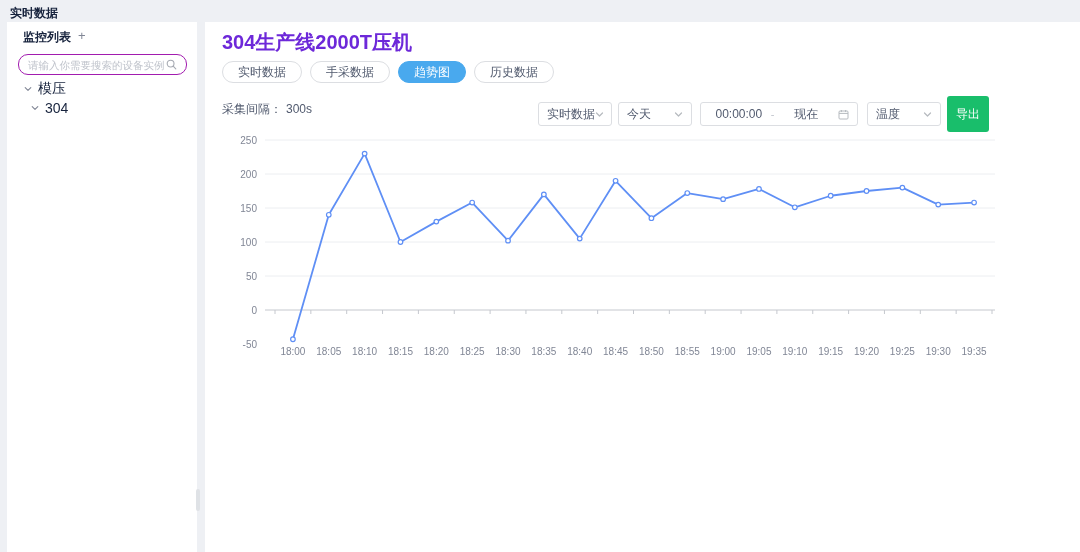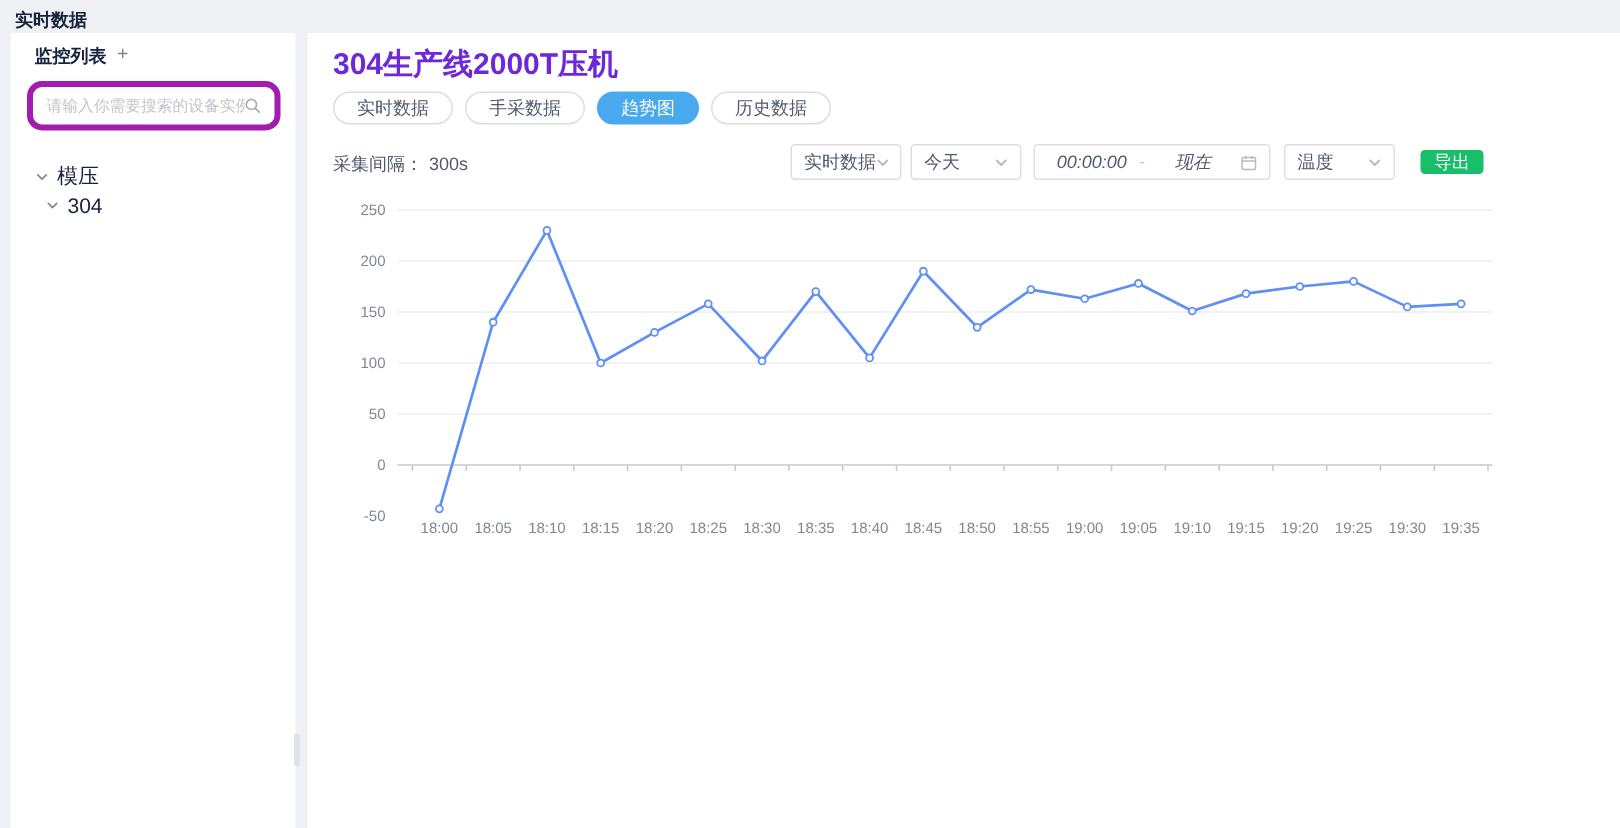--- a/index.html
+++ b/index.html
@@ -18,22 +18,22 @@
     position:absolute; left:7px; top:22px; width:190px; bottom:0;
     background:#fff;
   }
   .sidebar-header {
     display:flex; align-items:flex-start; gap:7px;
     padding:7px 12px 4px 16px;
     font-size:12px; font-weight:600; color:#17233d;
   }
   .plus-icon { color:#808695; font-weight:400; font-size:13px; line-height:1; cursor:pointer; }
   .search-box {
-    margin:4px 10px 21px 11px; height:33px;
-    border:4px solid #a21caf; border-radius:10px;
+    margin:4px 10px 4px 11px; height:21px;
+    border:1px solid #a21caf; border-radius:10px;
     display:flex; align-items:center; padding:0 9px; background:#fff;
   }
   .search-box input {
     border:none; outline:none; flex:1; font-size:10.5px; color:#515a6e;
     background:transparent; font-family:"Liberation Sans", sans-serif; min-width:0;
   }
   .search-box input::placeholder { color:#c0c4cc; }
   .tree { margin-top:3px; }
   .tree-item {
     display:flex; align-items:center; height:19px;
@@ -69,26 +69,26 @@
   .interval { position:absolute; left:0; top:5px; font-size:12px; color:#515a6e; }
   .interval b { font-weight:400; color:#515a6e; margin-left:4px; }
   .controls { position:absolute; right:90px; top:0; display:flex; align-items:center; }
   .select {
     height:24px; border:1px solid #dcdee2; border-radius:3px; background:#fff;
     display:flex; align-items:center; justify-content:space-between;
     padding:0 8px; font-size:12px; color:#515a6e; cursor:pointer; white-space:nowrap;
   }
   .w74 { width:74px; }
   .range { width:158px; margin-left:8px; gap:2px; }
-  .range .t { flex:1; text-align:center; color:#515a6e;font-style:italic; }
+  .range .t { flex:1; text-align:center; color:#515a6e; }
   .range .sep { color:#c0c4cc; font-size:11px; }
   .ml6 { margin-left:6px; }
   .ml9 { margin-left:9px; }
   .export-btn {
-    margin-left:17px; width:42px; height:16px;
+    margin-left:6px; width:42px; height:36px;
     background:#19be6b; border:none; border-radius:3px;
     color:#fff; font-size:12px; cursor:pointer;
     font-family:"Liberation Sans", sans-serif;
   }
   .chart-wrap { position:absolute; left:25px; top:111px; width:790px; height:235px; }
   .icon { display:inline-flex; flex:none; }
 </style>
 </head>
 <body>
 

